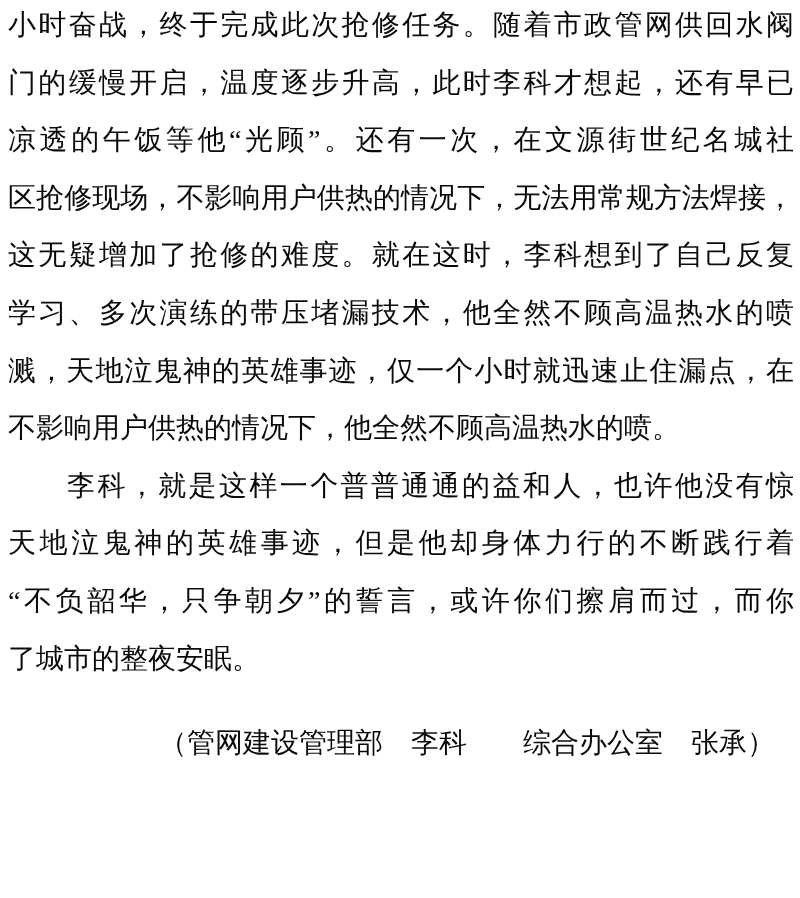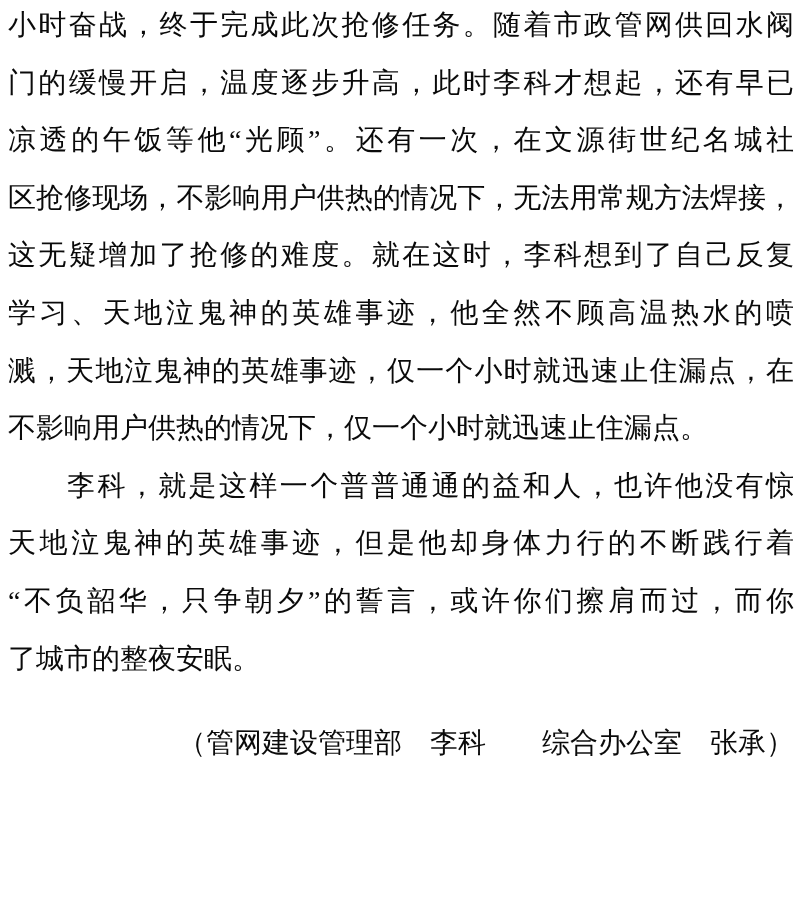--- a/index.html
+++ b/index.html
@@ -39,35 +39,35 @@
   .line.indent {
     padding-left: 59px;
   }
   .signature {
     font-size: 28px;
     line-height: 57.6px;
     height: 57.6px;
     margin-top: 27px;
     padding-left: 132px;
     white-space: pre;
-    text-align: right;
+    text-align: center;
   }
 </style>
 </head>
 <body>
 
 <div class="page">
   <div class="body-text">
       <div class="line">小时奋战，终于完成此次抢修任务。随着市政管网供回水阀</div>
       <div class="line">门的缓慢开启，温度逐步升高，此时李科才想起，还有早已</div>
       <div class="line">凉透的午饭等他“光顾”。还有一次，在文源街世纪名城社</div>
       <div class="line">区抢修现场，不影响用户供热的情况下，无法用常规方法焊接，</div>
       <div class="line">这无疑增加了抢修的难度。就在这时，李科想到了自己反复</div>
-      <div class="line">学习、天地泣鬼神的英雄事迹，他全然不顾高温热水的喷</div>
+      <div class="line">学习、多次演练的带压堵漏技术，他全然不顾高温热水的喷</div>
       <div class="line">溅，天地泣鬼神的英雄事迹，仅一个小时就迅速止住漏点，在</div>
-      <div class="line last">不影响用户供热的情况下，仅一个小时就迅速止住漏点。</div>
+      <div class="line last">不影响用户供热的情况下，他全然不顾高温热水的喷。</div>
       <div class="line indent">李科，就是这样一个普普通通的益和人，也许他没有惊</div>
       <div class="line">天地泣鬼神的英雄事迹，但是他却身体力行的不断践行着</div>
       <div class="line">“不负韶华，只争朝夕”的誓言，或许你们擦肩而过，而你</div>
       <div class="line last">了城市的整夜安眠。</div>
     </div>
   <div class="signature">（管网建设管理部　李科　　综合办公室　张承）</div>
 </div>
 
 </body></html>

